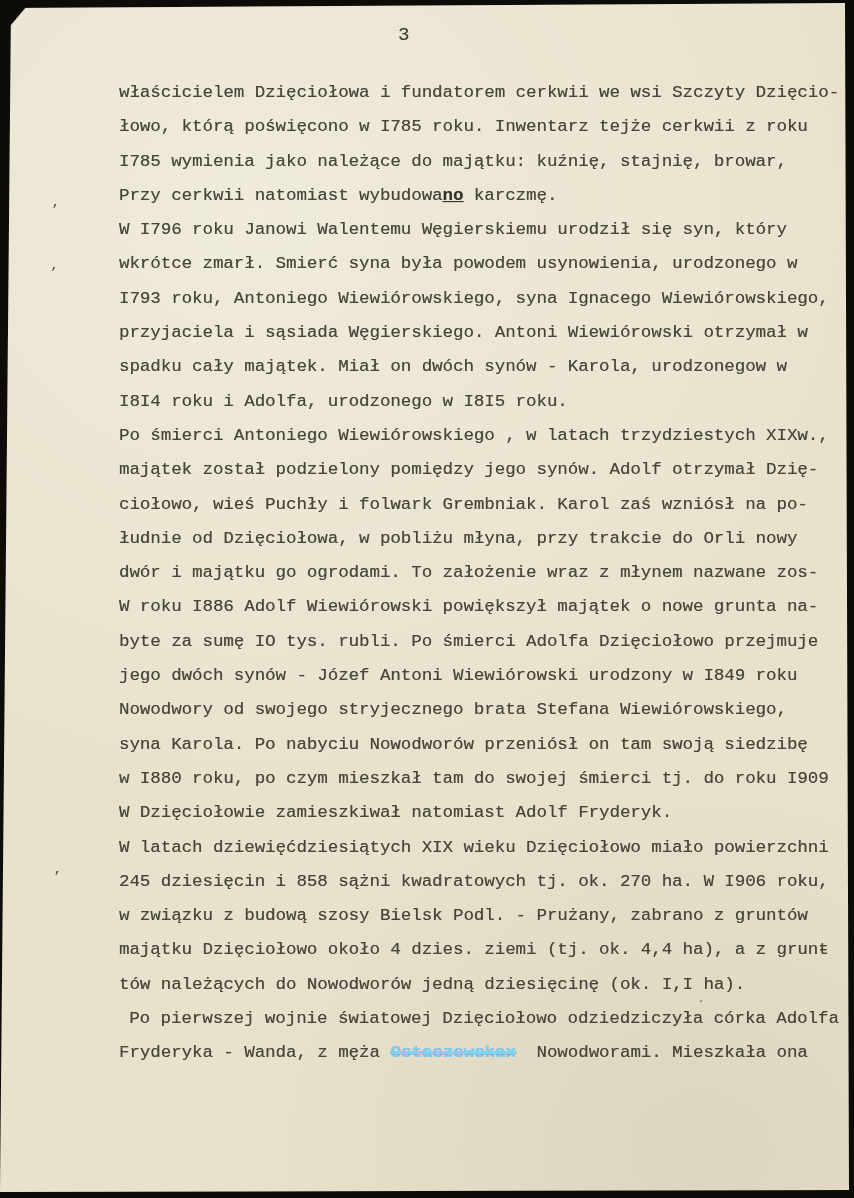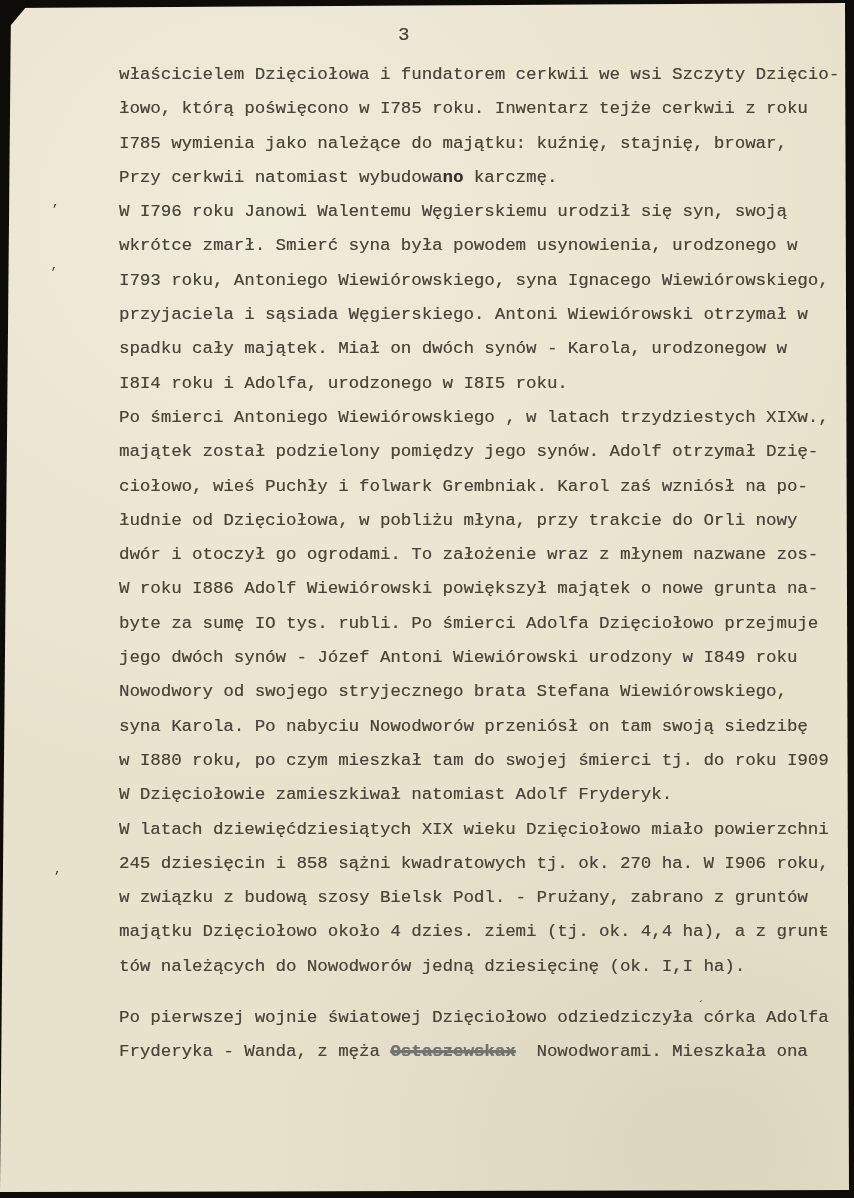--- a/index.html
+++ b/index.html
@@ -8,51 +8,51 @@
   .paper{position:absolute;inset:0;
          clip-path:polygon(11px 8px, 845px 3px, 849px 1190px, 0px 1192px);
          background:
            radial-gradient(120% 80% at 30% 18%, rgba(255,253,242,0.35), rgba(255,253,242,0) 60%),
            radial-gradient(100% 60% at 82% 96%, rgba(110,100,70,0.10), rgba(110,100,70,0) 55%),
            #e8e2cd;}
   .corner-shadow{position:absolute;left:0;top:0;width:32px;height:38px;background:#0d0c09;
          clip-path:polygon(0 0,100% 0,0 100%);}
   .pagenum{position:absolute;left:398px;top:22px;font-size:19px;line-height:26px;color:#43413a;
          text-shadow:0.3px 0.3px 0.4px rgba(62,60,52,0.55);}
-  .text{position:absolute;left:119px;top:58px;width:730px;font-size:17.4px;color:#474439;}
+  .text{position:absolute;left:119px;top:76px;width:730px;font-size:17.4px;color:#474439;}
   .line{height:34.3px;line-height:34.3px;white-space:pre;
         text-shadow:0.3px 0.3px 0.4px rgba(62,60,52,0.55);}
-  .line.gap{margin-top:17px;}
-  .struck{font-weight:bold;color:#737373;text-decoration:line-through;text-decoration-thickness:2.5px;}
-  .heavy{font-weight:bold;color:#34322b;}
+  .line.gap{text-align:center;}
+  .struck{font-weight:bold;color:#7dd3fc;text-decoration:line-through;text-decoration-thickness:2.5px;}
+  .heavy{font-weight:bold;color:#34322b;text-decoration:underline;}
   .speck{position:absolute;color:#3c3a33;font-size:13px;line-height:10px;}
 </style>
 </head>
 <body>
 
 <div class="scan">
   <div class="paper"></div>
   <div class="corner-shadow"></div>
   <div class="pagenum">3</div>
   <div class="text">
       <div class="line"><span>właścicielem Dzięciołowa i fundatorem cerkwii we wsi Szczyty Dzięcio-</span></div>
       <div class="line"><span>łowo, którą poświęcono w I785 roku. Inwentarz tejże cerkwii z roku</span></div>
       <div class="line"><span>I785 wymienia jako należące do majątku: kuźnię, stajnię, browar,</span></div>
       <div class="line"><span>Przy cerkwii natomiast wybudowa</span><span class="heavy">no</span><span> karczmę.</span></div>
-      <div class="line"><span>W I796 roku Janowi Walentemu Węgierskiemu urodził się syn, swoją</span></div>
+      <div class="line"><span>W I796 roku Janowi Walentemu Węgierskiemu urodził się syn, który</span></div>
       <div class="line"><span>wkrótce zmarł. Smierć syna była powodem usynowienia, urodzonego w</span></div>
       <div class="line"><span>I793 roku, Antoniego Wiewiórowskiego, syna Ignacego Wiewiórowskiego,</span></div>
       <div class="line"><span>przyjaciela i sąsiada Węgierskiego. Antoni Wiewiórowski otrzymał w</span></div>
       <div class="line"><span>spadku cały majątek. Miał on dwóch synów - Karola, urodzonegow w</span></div>
       <div class="line"><span>I8I4 roku i Adolfa, urodzonego w I8I5 roku.</span></div>
       <div class="line"><span>Po śmierci Antoniego Wiewiórowskiego , w latach trzydziestych XIXw.,</span></div>
       <div class="line"><span>majątek został podzielony pomiędzy jego synów. Adolf otrzymał Dzię-</span></div>
       <div class="line"><span>ciołowo, wieś Puchły i folwark Grembniak. Karol zaś wzniósł na po-</span></div>
       <div class="line"><span>łudnie od Dzięciołowa, w pobliżu młyna, przy trakcie do Orli nowy</span></div>
-      <div class="line"><span>dwór i otoczył go ogrodami. To założenie wraz z młynem nazwane zos-</span></div>
+      <div class="line"><span>dwór i majątku go ogrodami. To założenie wraz z młynem nazwane zos-</span></div>
       <div class="line"><span>W roku I886 Adolf Wiewiórowski powiększył majątek o nowe grunta na-</span></div>
       <div class="line"><span>byte za sumę IO tys. rubli. Po śmierci Adolfa Dzięciołowo przejmuje</span></div>
       <div class="line"><span>jego dwóch synów - Józef Antoni Wiewiórowski urodzony w I849 roku</span></div>
       <div class="line"><span>Nowodwory od swojego stryjecznego brata Stefana Wiewiórowskiego,</span></div>
       <div class="line"><span>syna Karola. Po nabyciu Nowodworów przeniósł on tam swoją siedzibę</span></div>
       <div class="line"><span>w I880 roku, po czym mieszkał tam do swojej śmierci tj. do roku I909</span></div>
       <div class="line"><span>W Dzięciołowie zamieszkiwał natomiast Adolf Fryderyk.</span></div>
       <div class="line"><span>W latach dziewięćdziesiątych XIX wieku Dzięciołowo miało powierzchni</span></div>
       <div class="line"><span>245 dziesięcin i 858 sążni kwadratowych tj. ok. 270 ha. W I906 roku,</span></div>
       <div class="line"><span>w związku z budową szosy Bielsk Podl. - Prużany, zabrano z gruntów</span></div>

